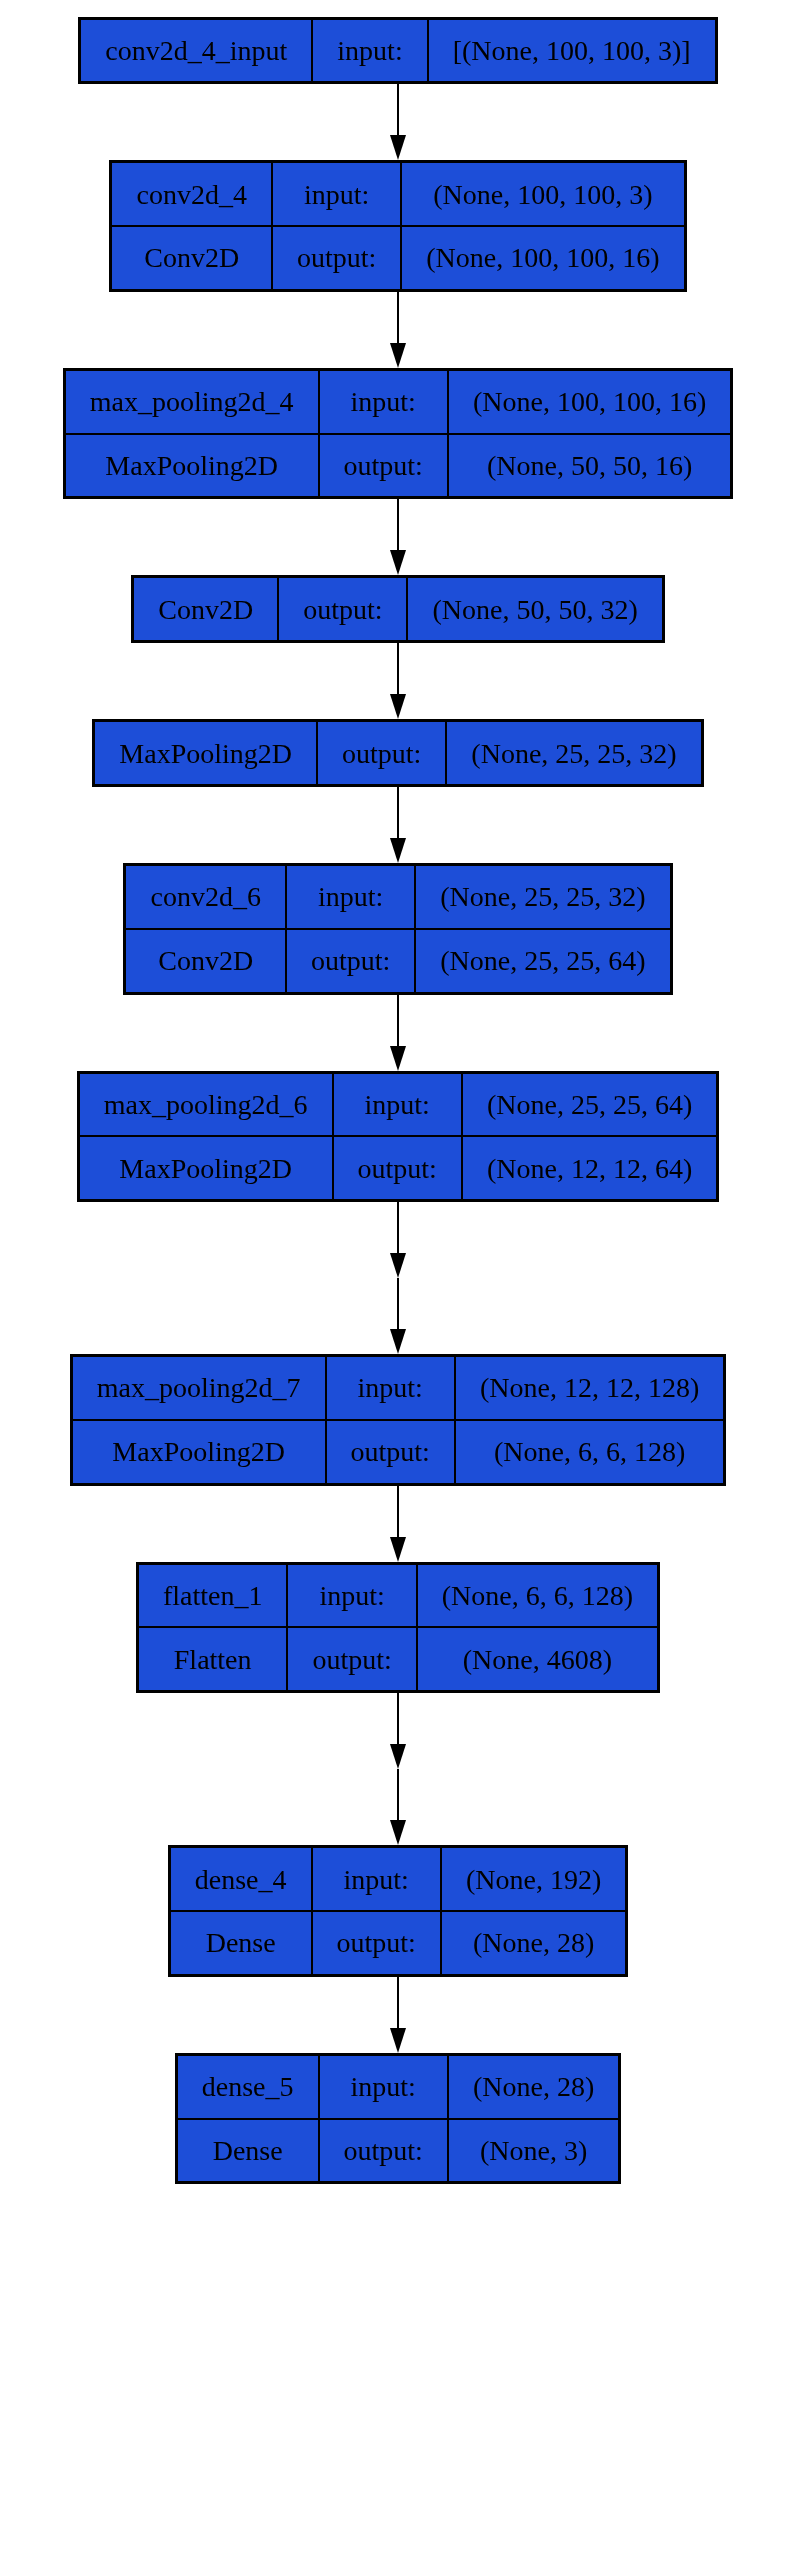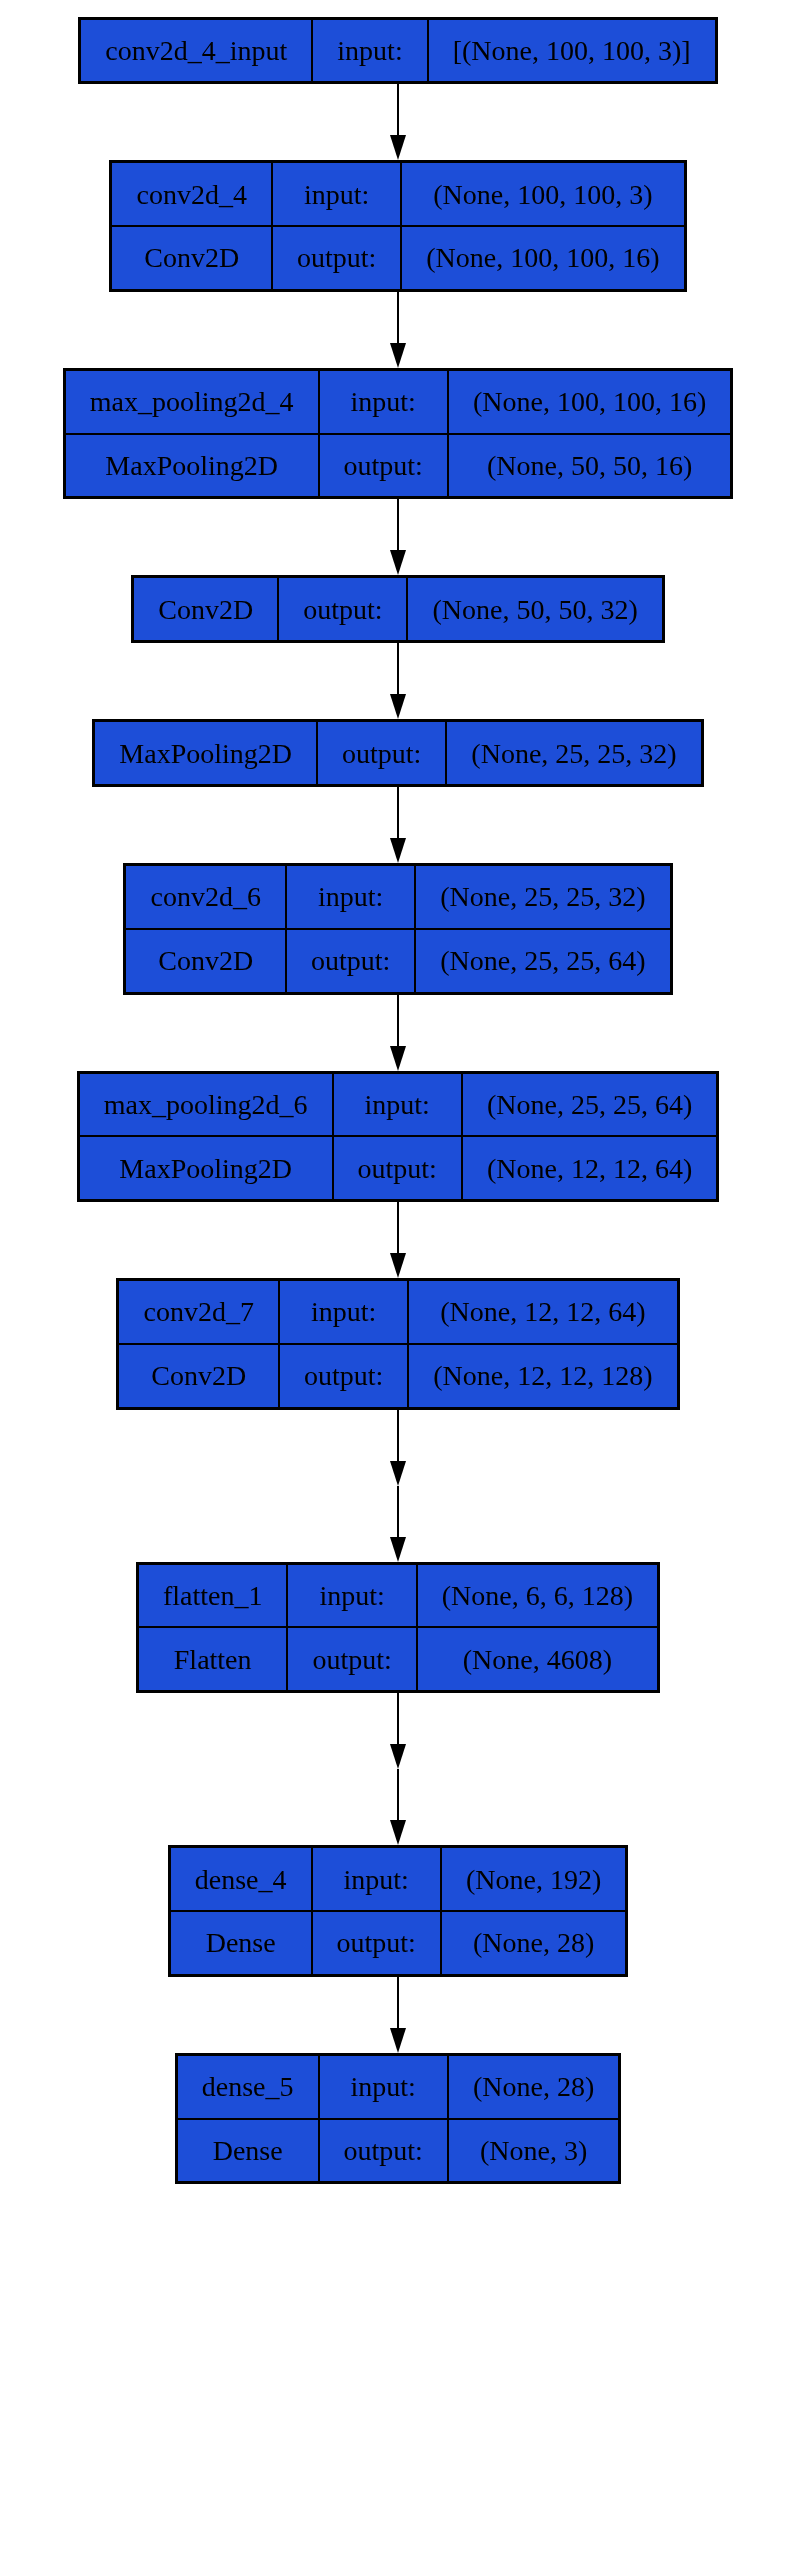--- a/index.html
+++ b/index.html
@@ -169,39 +169,39 @@
         <td>output:</td>
         <td>(None, 12, 12, 64)</td>
       </tr>
     </tbody>
   </table>
   <div class="arrow">
     <div class="arrow-line"></div>
     <div class="arrow-head"></div>
   </div>
 
-  <table class="node">
-    <tbody>
-      <tr>
-        <td>conv2d_7</td>
-        <td>input:</td>
-        <td>(None, 12, 12, 64)</td>
-      </tr>
-      <tr>
-        <td>Conv2D</td>
-        <td>output:</td>
+  <div class="arrow">
+    <div class="arrow-line"></div>
+    <div class="arrow-head"></div>
+  </div>
+
+  <table class="node">
+    <tbody>
+      <tr>
+        <td>max_pooling2d_7</td>
+        <td>input:</td>
         <td>(None, 12, 12, 128)</td>
       </tr>
-    </tbody>
-  </table>
-  <div class="arrow">
-    <div class="arrow-line"></div>
-    <div class="arrow-head"></div>
-  </div>
-
+      <tr>
+        <td>MaxPooling2D</td>
+        <td>output:</td>
+        <td>(None, 6, 6, 128)</td>
+      </tr>
+    </tbody>
+  </table>
   <div class="arrow">
     <div class="arrow-line"></div>
     <div class="arrow-head"></div>
   </div>
 
   <table class="node">
     <tbody>
       <tr>
         <td>flatten_1</td>
         <td>input:</td>

